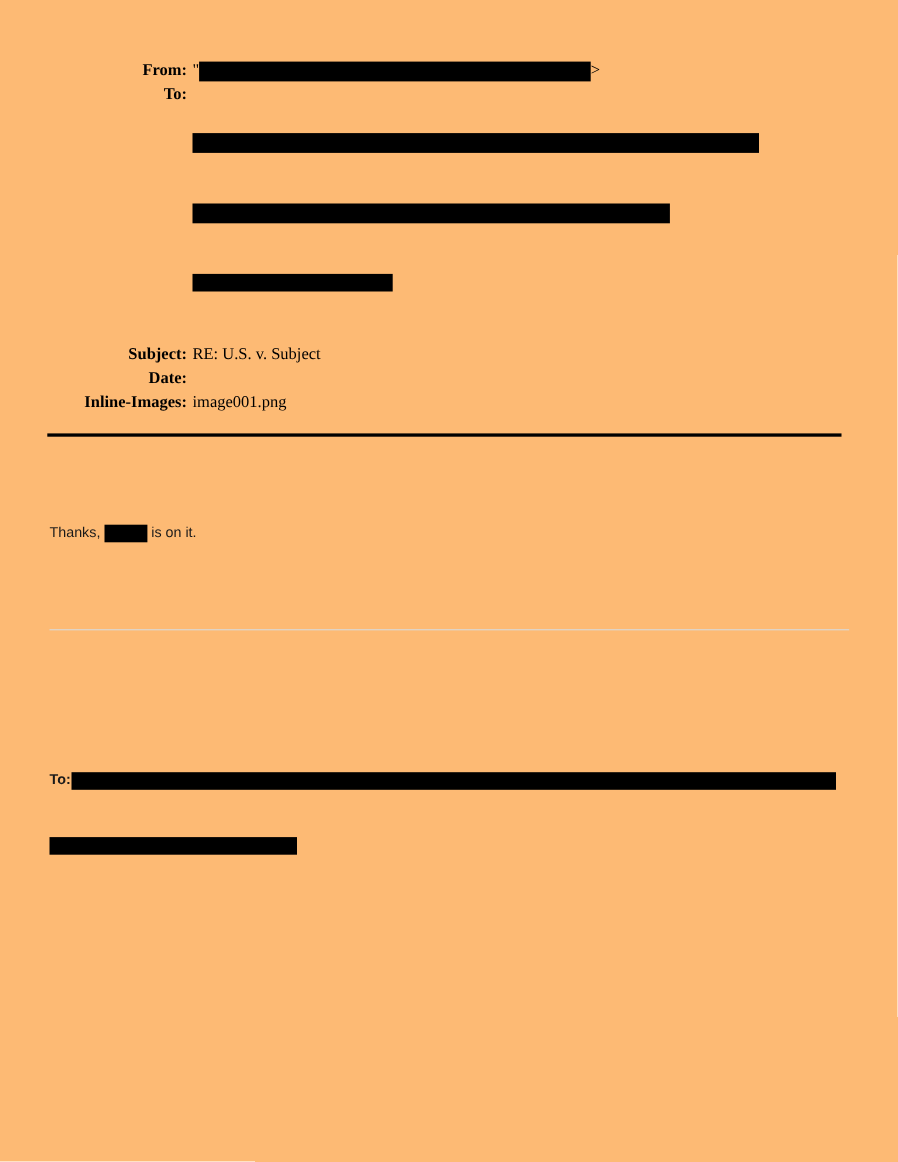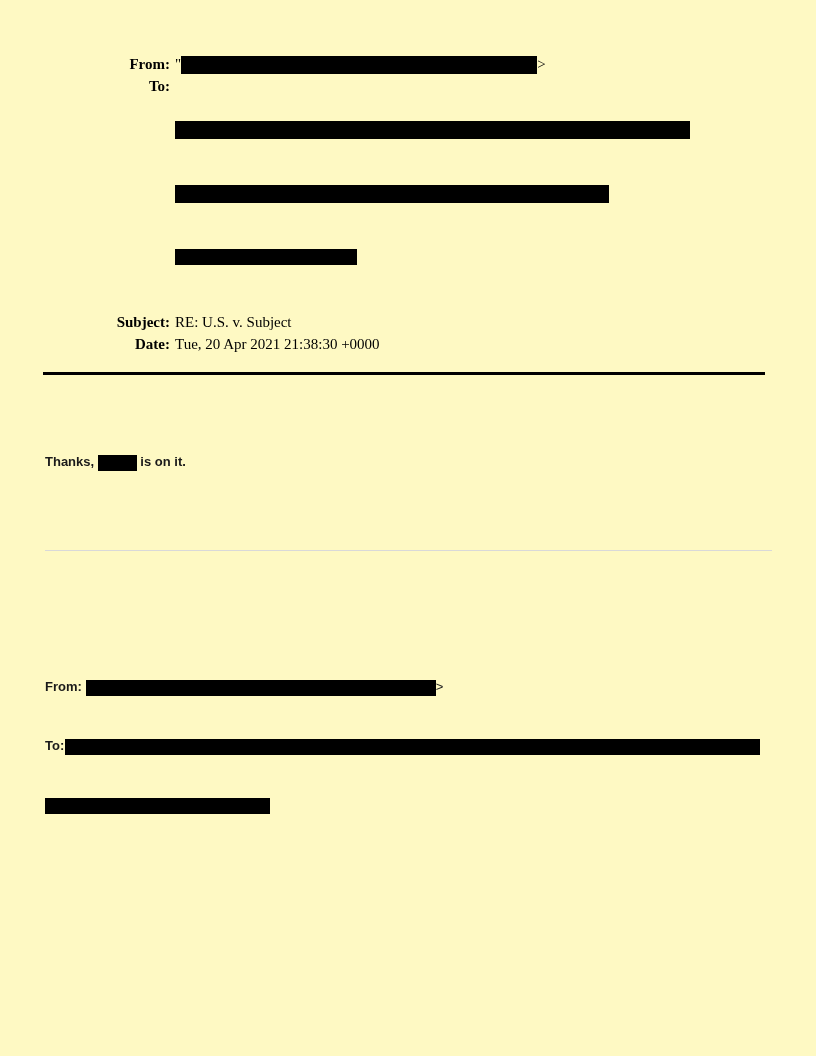--- a/index.html
+++ b/index.html
@@ -1,19 +1,19 @@
 <!DOCTYPE html>
 <html><head>
 <meta charset="utf-8">
 <style>
   html,body{margin:0;padding:0;background:#ffffff;}
   .page{
     position:relative;
     width:816px;height:1056px;
-    background:#fef9c3;
+    background:#fdba74;
     font-family:"Liberation Sans",sans-serif;
     color:#1a1a1a;
     overflow:hidden;
     box-sizing:border-box;
     padding:53px 0 0 45px;
   }
   
   .mail-header{
     font-family:"Liberation Serif",serif;
     font-size:15px;color:#000;
@@ -23,21 +23,21 @@
   .h-label{width:125px;text-align:right;font-weight:bold;flex:0 0 125px;white-space:pre;}
   .h-value{padding-left:5px;white-space:pre-wrap;}
   
   .bar{display:inline-block;background:#000;vertical-align:text-bottom;margin-bottom:-2px;}
   .bar-block{background:#000;}
   .to-bars .bar-block{margin-bottom:2px;}
   .rule-heavy{height:3px;background:#000;width:722px;margin:17px 0 0 -2px;}
   .rule-light{height:1px;background:#d9d9d9;width:727px;}
   
   .body-area{font-size:13px;line-height:20px;width:735px;white-space:pre-wrap;}
-  .para{margin:0 0 0 0;font-weight:bold;}
+  .para{margin:0 0 0 0;}
   b.lbl{font-weight:bold;}
   .hdr-line{line-height:19px;}
 </style>
 </head>
 <body>
 
 <div class="page">
 
   <div class="mail-header">
     <div class="h-row">
@@ -51,35 +51,37 @@
         <div class="bar-block" style="width:434px;height:18px;"></div>
         <div class="bar-block" style="width:182px;height:16px;"></div>
       </div>
     </div>
     <div class="h-row">
       <div class="h-label">Subject:</div>
       <div class="h-value">RE: U.S. v. Subject</div>
     </div>
     <div class="h-row">
       <div class="h-label">Date:</div>
-      <div class="h-value">Tue, 20 Apr 2021 21:38:30 +0000</div>
+    </div>
+    <div class="h-row">
+      <div class="h-label">Inline-Images:</div>
+      <div class="h-value">image001.png</div>
     </div>
   </div>
 
   <div class="rule-heavy"></div>
 
   <div class="body-area">
 
     <div class="para" style="margin-top:17px;"><span>Thanks, </span><span class="bar" style="width:39px;height:16px;"></span><span> is on it.</span></div>
 
     <div class="rule-light" style="margin-top:18px;"></div>
 
     
     <div style="margin-top:6px;">
-      <div class="hdr-line"><b class="lbl">From:</b><span class="bar" style="width:350px;height:16px;margin-left:4px;"></span><span>&gt;</span></div>
       <div class="hdr-line"><b class="lbl">To:</b><span class="bar" style="width:695px;height:16px;margin-left:1px;"></span></div>
       <div class="hdr-line"><span class="bar" style="width:225px;height:16px;"></span></div>
     </div>
 
     
 
     
 
     
     

